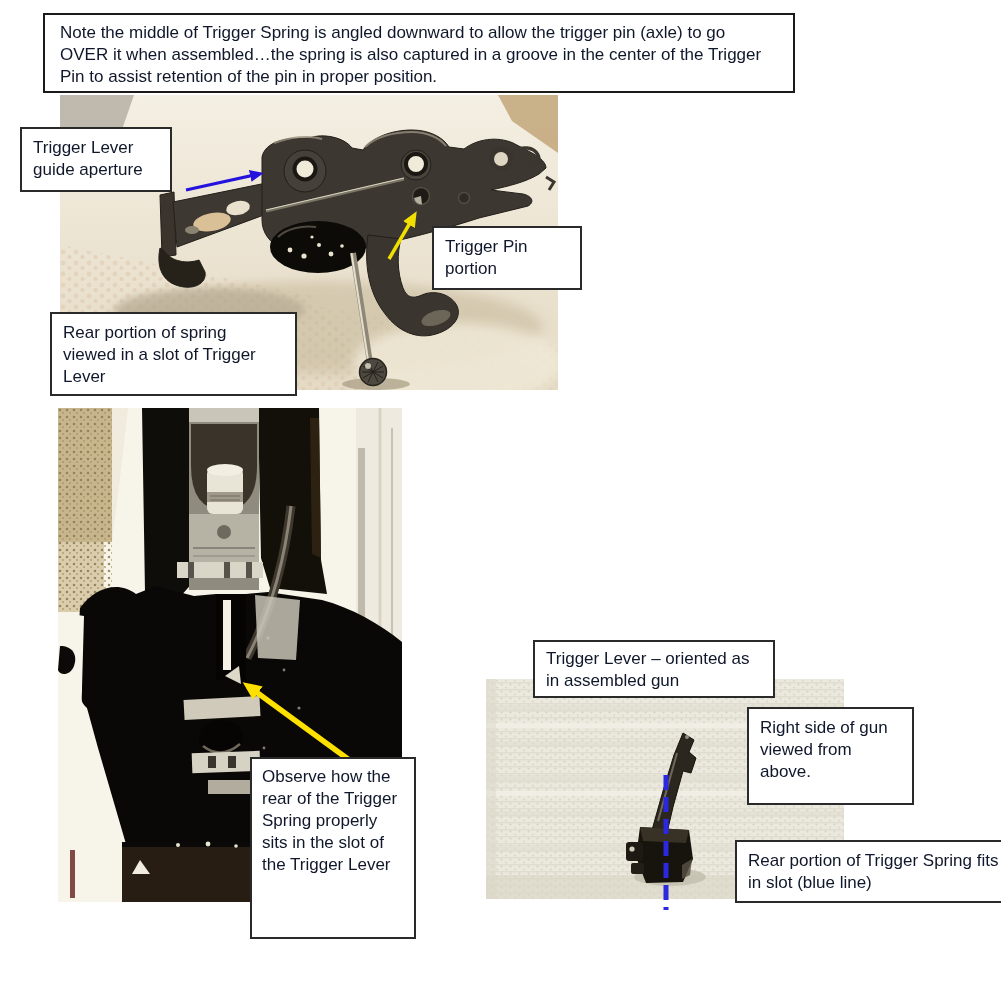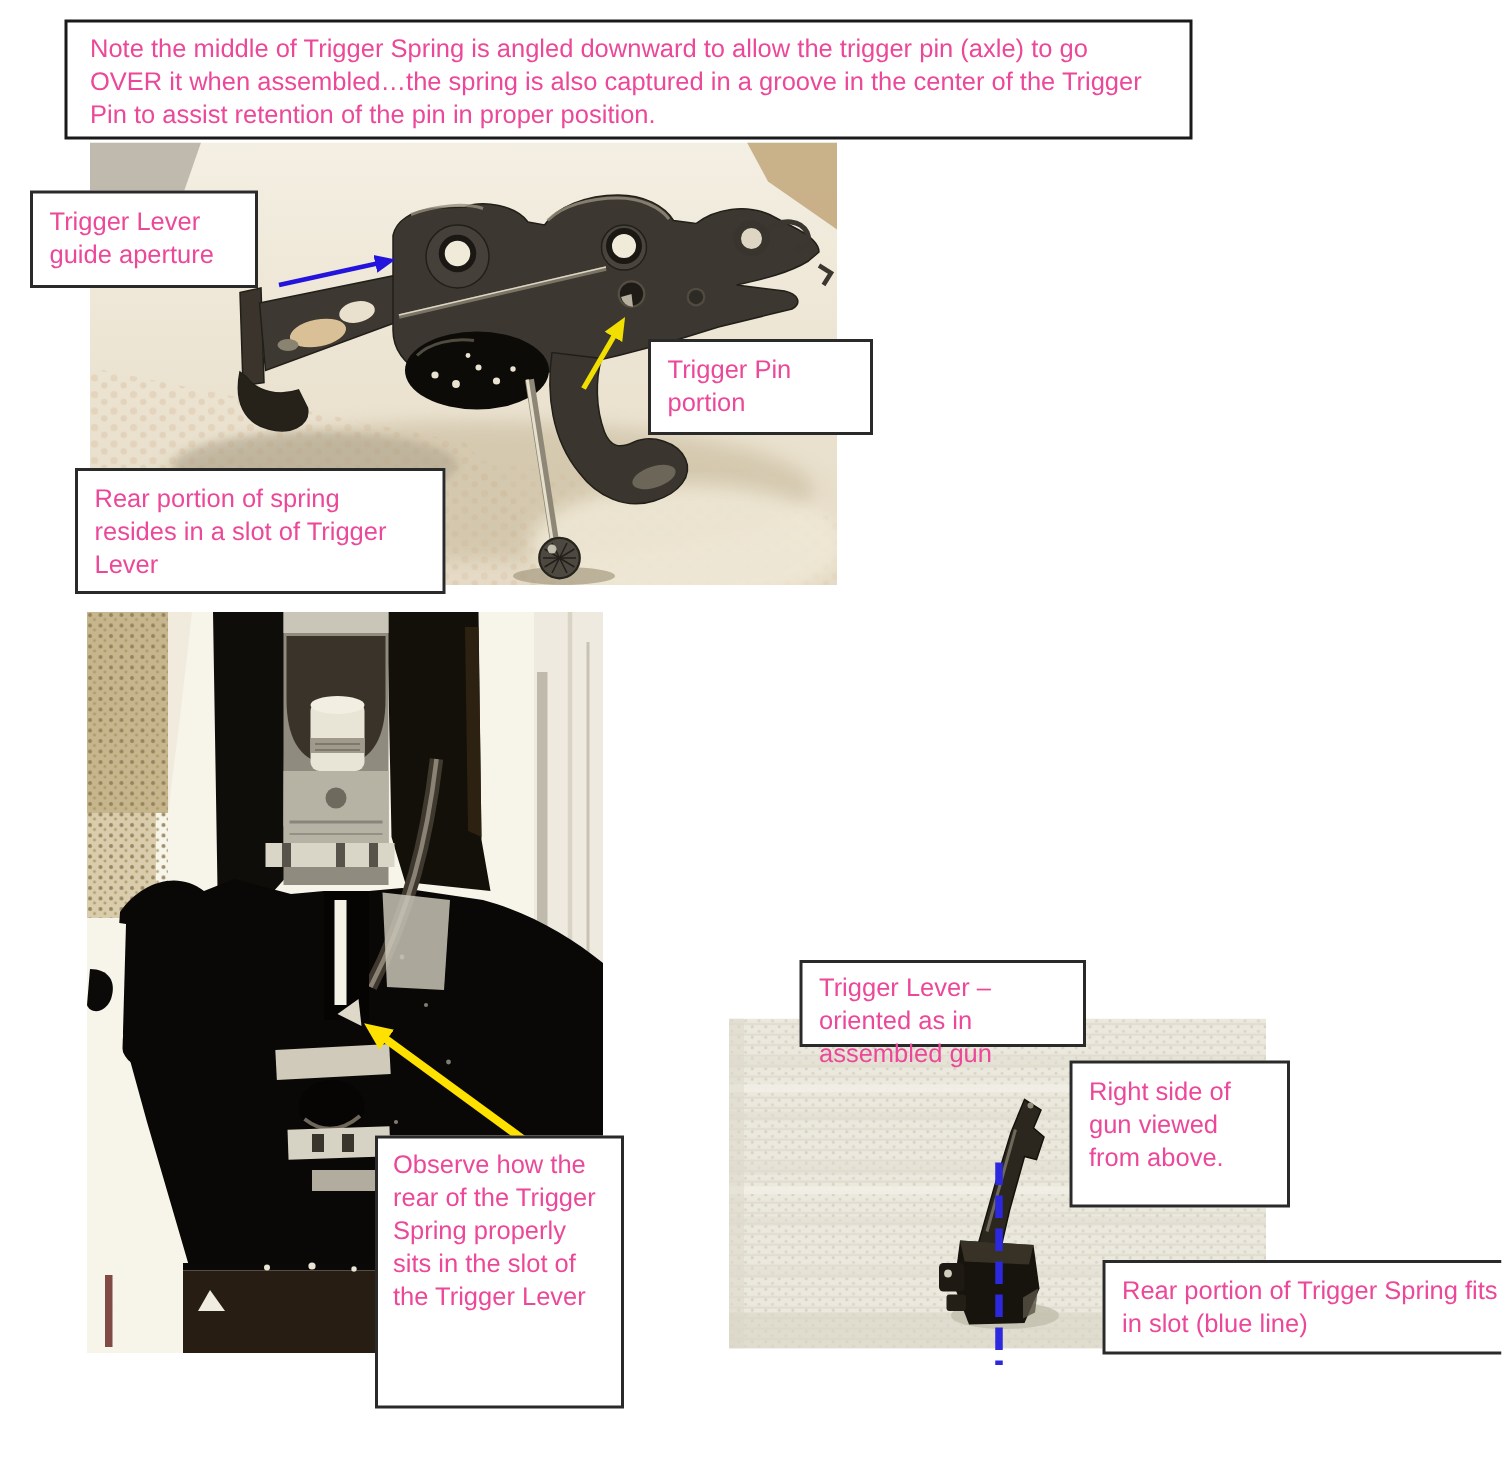--- a/index.html
+++ b/index.html
@@ -1,31 +1,31 @@
 <!DOCTYPE html>
 <html><head>
 <meta charset="utf-8">
 <style>
   html,body { margin:0; padding:0; background:#ffffff; }
   .page {
     position:relative; width:1001px; height:981px; background:#ffffff;
-    font-family:"Liberation Sans", sans-serif; color:#ec4899; overflow:hidden;
+    font-family:"Liberation Sans", sans-serif; color:#0f172a; overflow:hidden;
   }
   .callout {
     position:absolute; box-sizing:border-box; background:#ffffff;
     border:2px solid #2a2a2a; font-size:17px; line-height:22px;
     padding:8px 11px; white-space:normal;
   }
   #note-box        { left:43px;  top:13px;  width:752px; height:80px; padding:7px 15px; border-color:#1a1a1a; }
   #box-lever-guide { left:20px;  top:127px; width:152px; height:65px; }
   #box-trigger-pin { left:432px; top:226px; width:150px; height:64px; }
   #box-rear-spring { left:50px;  top:312px; width:247px; height:84px; }
   #box-observe     { left:250px; top:757px; width:166px; height:182px; padding:7px 10px; }
-  #box-lever-oriented { left:533px; top:640px; width:191px; height:58px; padding:6px 11px; }
-  #box-right-side  { left:713px; top:707px; width:147px; height:98px; }
+  #box-lever-oriented { left:533px; top:640px; width:242px; height:58px; padding:6px 11px; }
+  #box-right-side  { left:747px; top:707px; width:167px; height:98px; }
   #box-rear-fits   { left:698px; top:840px; width:289px; height:63px;margin-left:37px; }
   .photo { position:absolute; line-height:0; }
   #photo1 { left:60px;  top:95px;  }
   #photo2 { left:58px;  top:408px; }
   #photo3 { left:486px; top:679px; }
   .overlay { position:absolute; left:0; top:0; pointer-events:none; }
 </style>
 </head>
 <body>
 
@@ -259,21 +259,21 @@
     <path d="M352,762 L248,686" stroke-width="5.5" fill="none" marker-end="url(#mYelB)" stroke="#ffe100"></path>
     <line x1="666" y1="775" x2="666" y2="910" stroke-width="5" stroke-dasharray="15 7" stroke="#2c28dd"></line>
   </svg>
 
   <div class="callout" id="note-box">Note the middle of Trigger Spring is angled downward to allow the trigger pin (axle) to go OVER it when assembled…the spring is also captured in a groove in the center of the Trigger Pin to assist retention of the pin in proper position.</div>
 
   <div class="callout" id="box-lever-guide">Trigger Lever guide aperture</div>
 
   <div class="callout" id="box-trigger-pin">Trigger Pin portion</div>
 
-  <div class="callout" id="box-rear-spring">Rear portion of spring resides in a slot of Trigger Lever</div>
+  <div class="callout" id="box-rear-spring">Rear portion of spring viewed in a slot of Trigger Lever</div>
 
   <div class="callout" id="box-observe">Observe how the rear of the Trigger Spring properly sits in the slot of the Trigger Lever</div>
 
   <div class="callout" id="box-lever-oriented">Trigger Lever – oriented as in assembled gun</div>
 
   <div class="callout" id="box-right-side">Right side of gun viewed from above.</div>
 
   <div class="callout" id="box-rear-fits">Rear portion of Trigger Spring fits in slot (blue line)</div>
 
 </div>

